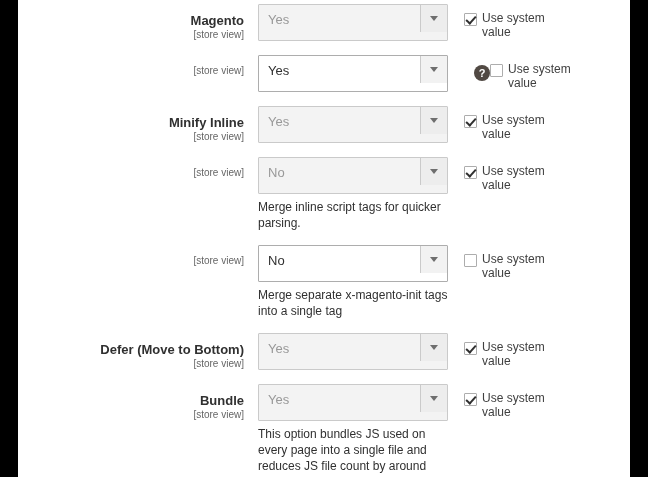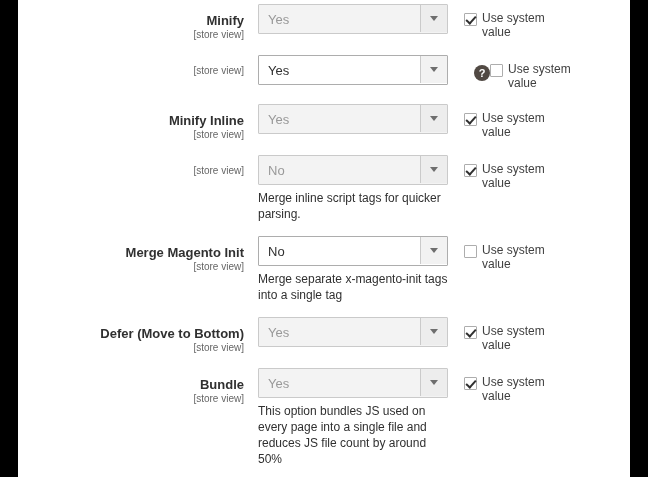--- a/index.html
+++ b/index.html
@@ -51,21 +51,21 @@
     line-height: 13px;
     display: block;
   }
   .control-col {
     width: 198px;
     box-sizing: border-box;
   }
   .select-wrap {
     position: relative;
     width: 190px;
-    height: 30px;
+    height: 37px;
     box-sizing: border-box;
     border: 1px solid #adadad;
     border-radius: 1px;
     background: #ffffff;
   }
   .select-wrap.disabled {
     background: #f3f3f3;
     border-color: #cacaca;
   }
   .select-text {
@@ -164,21 +164,21 @@
     width: 66px;
   }
 </style>
 </head>
 <body>
 
 <div class="page">
   <div class="rows" id="rows">
       <div class="field-row" style="margin-bottom: 14px;">
         <div class="label-col">
-          <span class="label-title">Minify</span>
+          <span class="label-title">Magento</span>
           <span class="label-scope">[store view]</span>
         </div>
         <div class="control-col">
           <div class="select-wrap disabled">
             <span class="select-text">Yes</span>
             <span class="select-arrow">
               <span class="caret"></span>
             </span>
           </div>
         </div>
@@ -244,21 +244,20 @@
         </div>
         <div class="after-col">
           <div class="sysval">
             <span class="checkbox checked"></span>
             <span class="sysval-label">Use system value</span>
           </div>
         </div>
       </div>
       <div class="field-row" style="margin-bottom: 14px;">
         <div class="label-col">
-          <span class="label-title">Merge Magento Init</span>
           <span class="label-scope">[store view]</span>
         </div>
         <div class="control-col">
           <div class="select-wrap">
             <span class="select-text">No</span>
             <span class="select-arrow">
               <span class="caret"></span>
             </span>
           </div>
           <div class="hint">Merge separate x-magento-init tags into a single tag</div>

